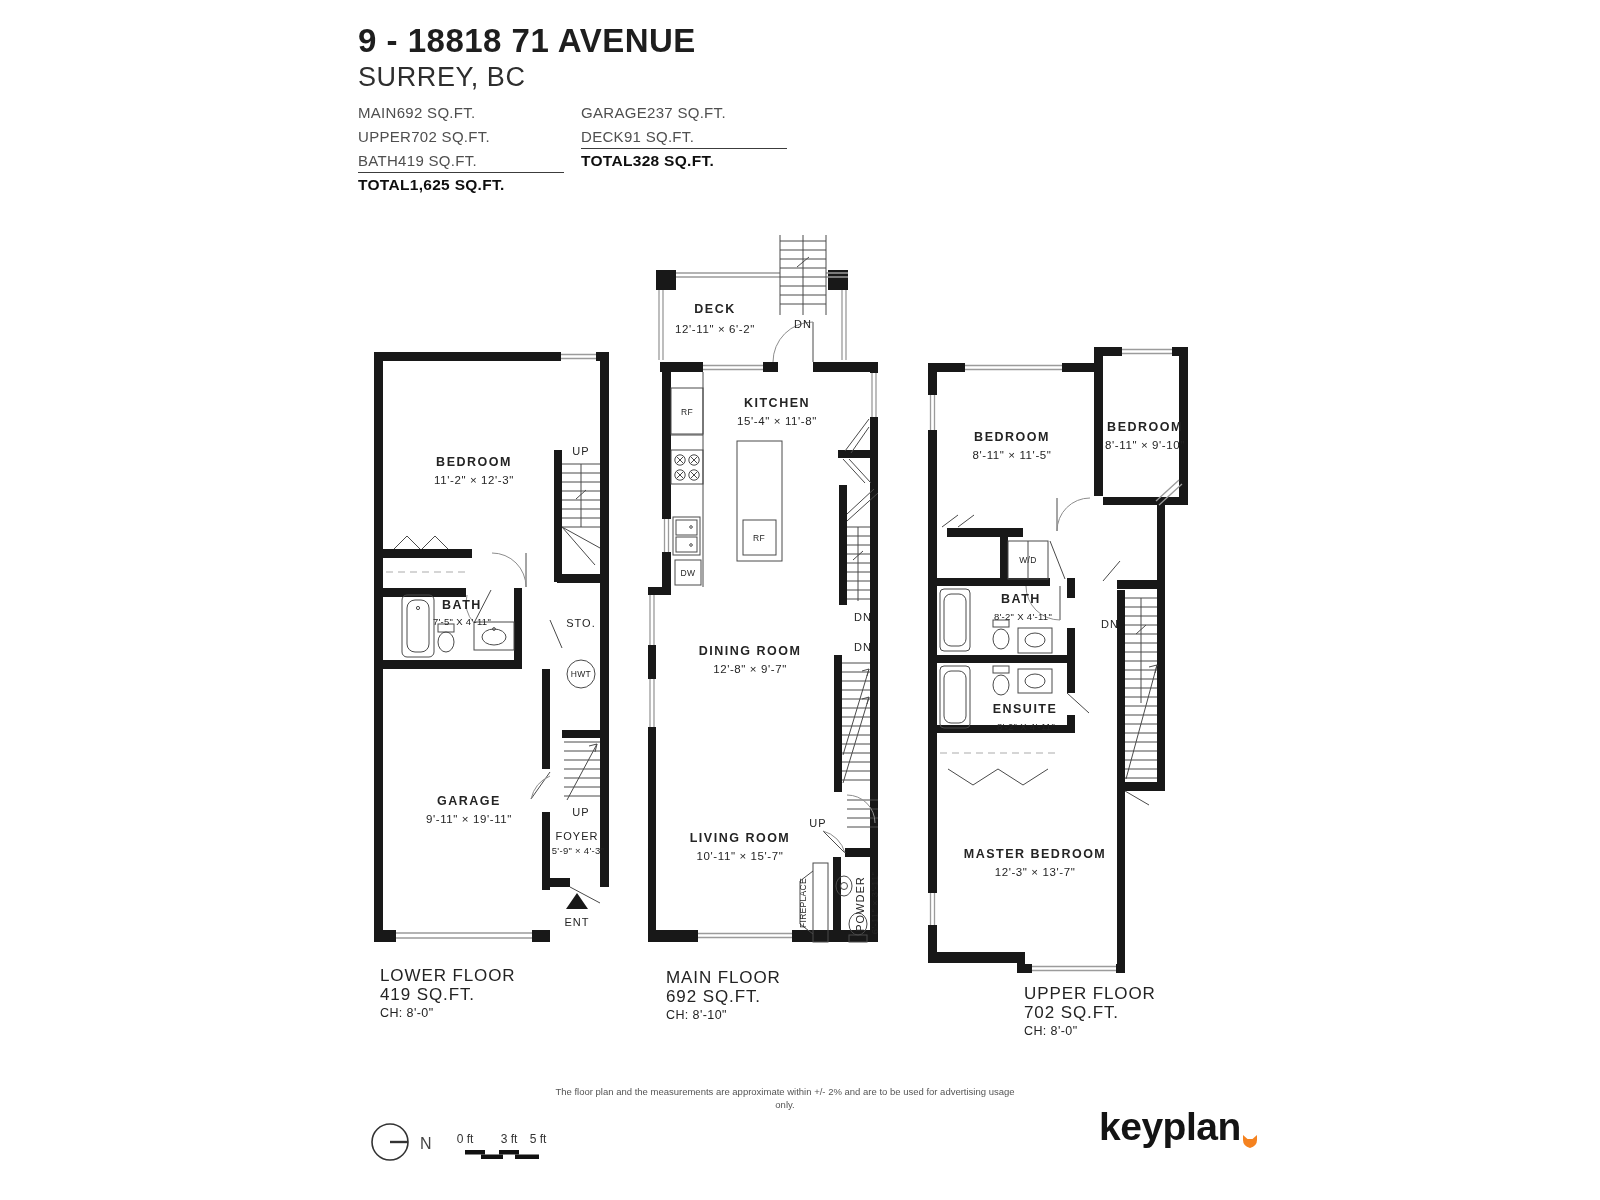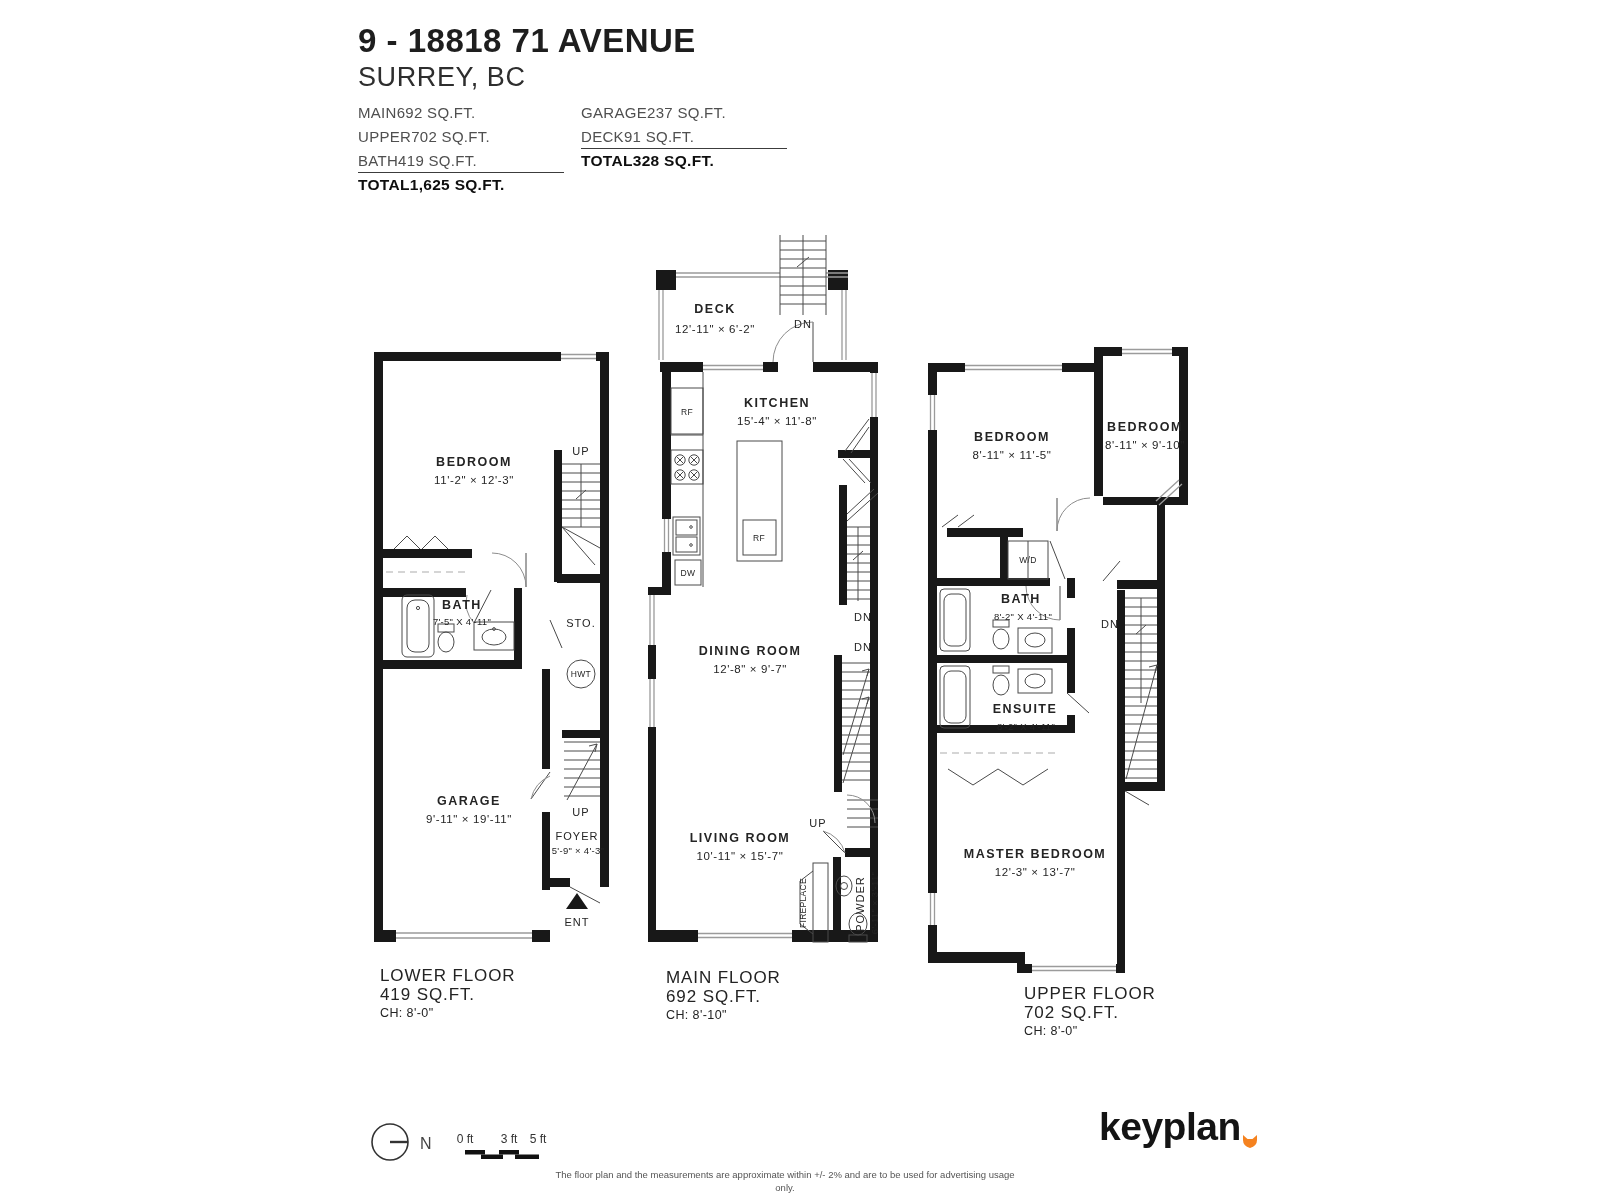--- a/index.html
+++ b/index.html
@@ -20,21 +20,21 @@
   svg .t{fill:none;stroke:#4a4a4a;stroke-width:1}
   svg .t2{fill:none;stroke:#8d8d8d;stroke-width:1}
   svg .g{fill:none;stroke:#9b9b9b;stroke-width:1.3}
   svg .dash{fill:none;stroke:#ababab;stroke-width:1;stroke-dasharray:7 5}
   svg text{fill:#242424}
   svg .rm{font:700 12.5px "Liberation Sans",sans-serif;letter-spacing:1.5px;text-anchor:middle}
   svg .dm{font:400 11.5px "Liberation Sans",sans-serif;letter-spacing:.6px;text-anchor:middle}
   svg .sm{font:400 11px "Liberation Sans",sans-serif;letter-spacing:1px;text-anchor:middle}
   svg .xs{font:400 9.5px "Liberation Sans",sans-serif;letter-spacing:.3px;text-anchor:middle}
   svg .xxs{font:400 8.5px "Liberation Sans",sans-serif;letter-spacing:.3px;text-anchor:middle}
-  .disc{left:555px;top:1168px;width:460px;text-align:center;font-size:9.5px;color:#555;line-height:13px}
+  .disc{left:555px;top:1085px;width:460px;text-align:center;font-size:9.5px;color:#555;line-height:13px}
   .brand{left:1099px;top:1106px;display:flex;align-items:flex-end}
   .brand span{font-size:39px;font-weight:700;letter-spacing:-.5px;color:#141414;line-height:42px}
   .scalewrap{left:448px;top:1128px}
   .compass{left:370px;top:1121px}
 </style>
 </head>
 <body>
 
 <div class="page">
 

